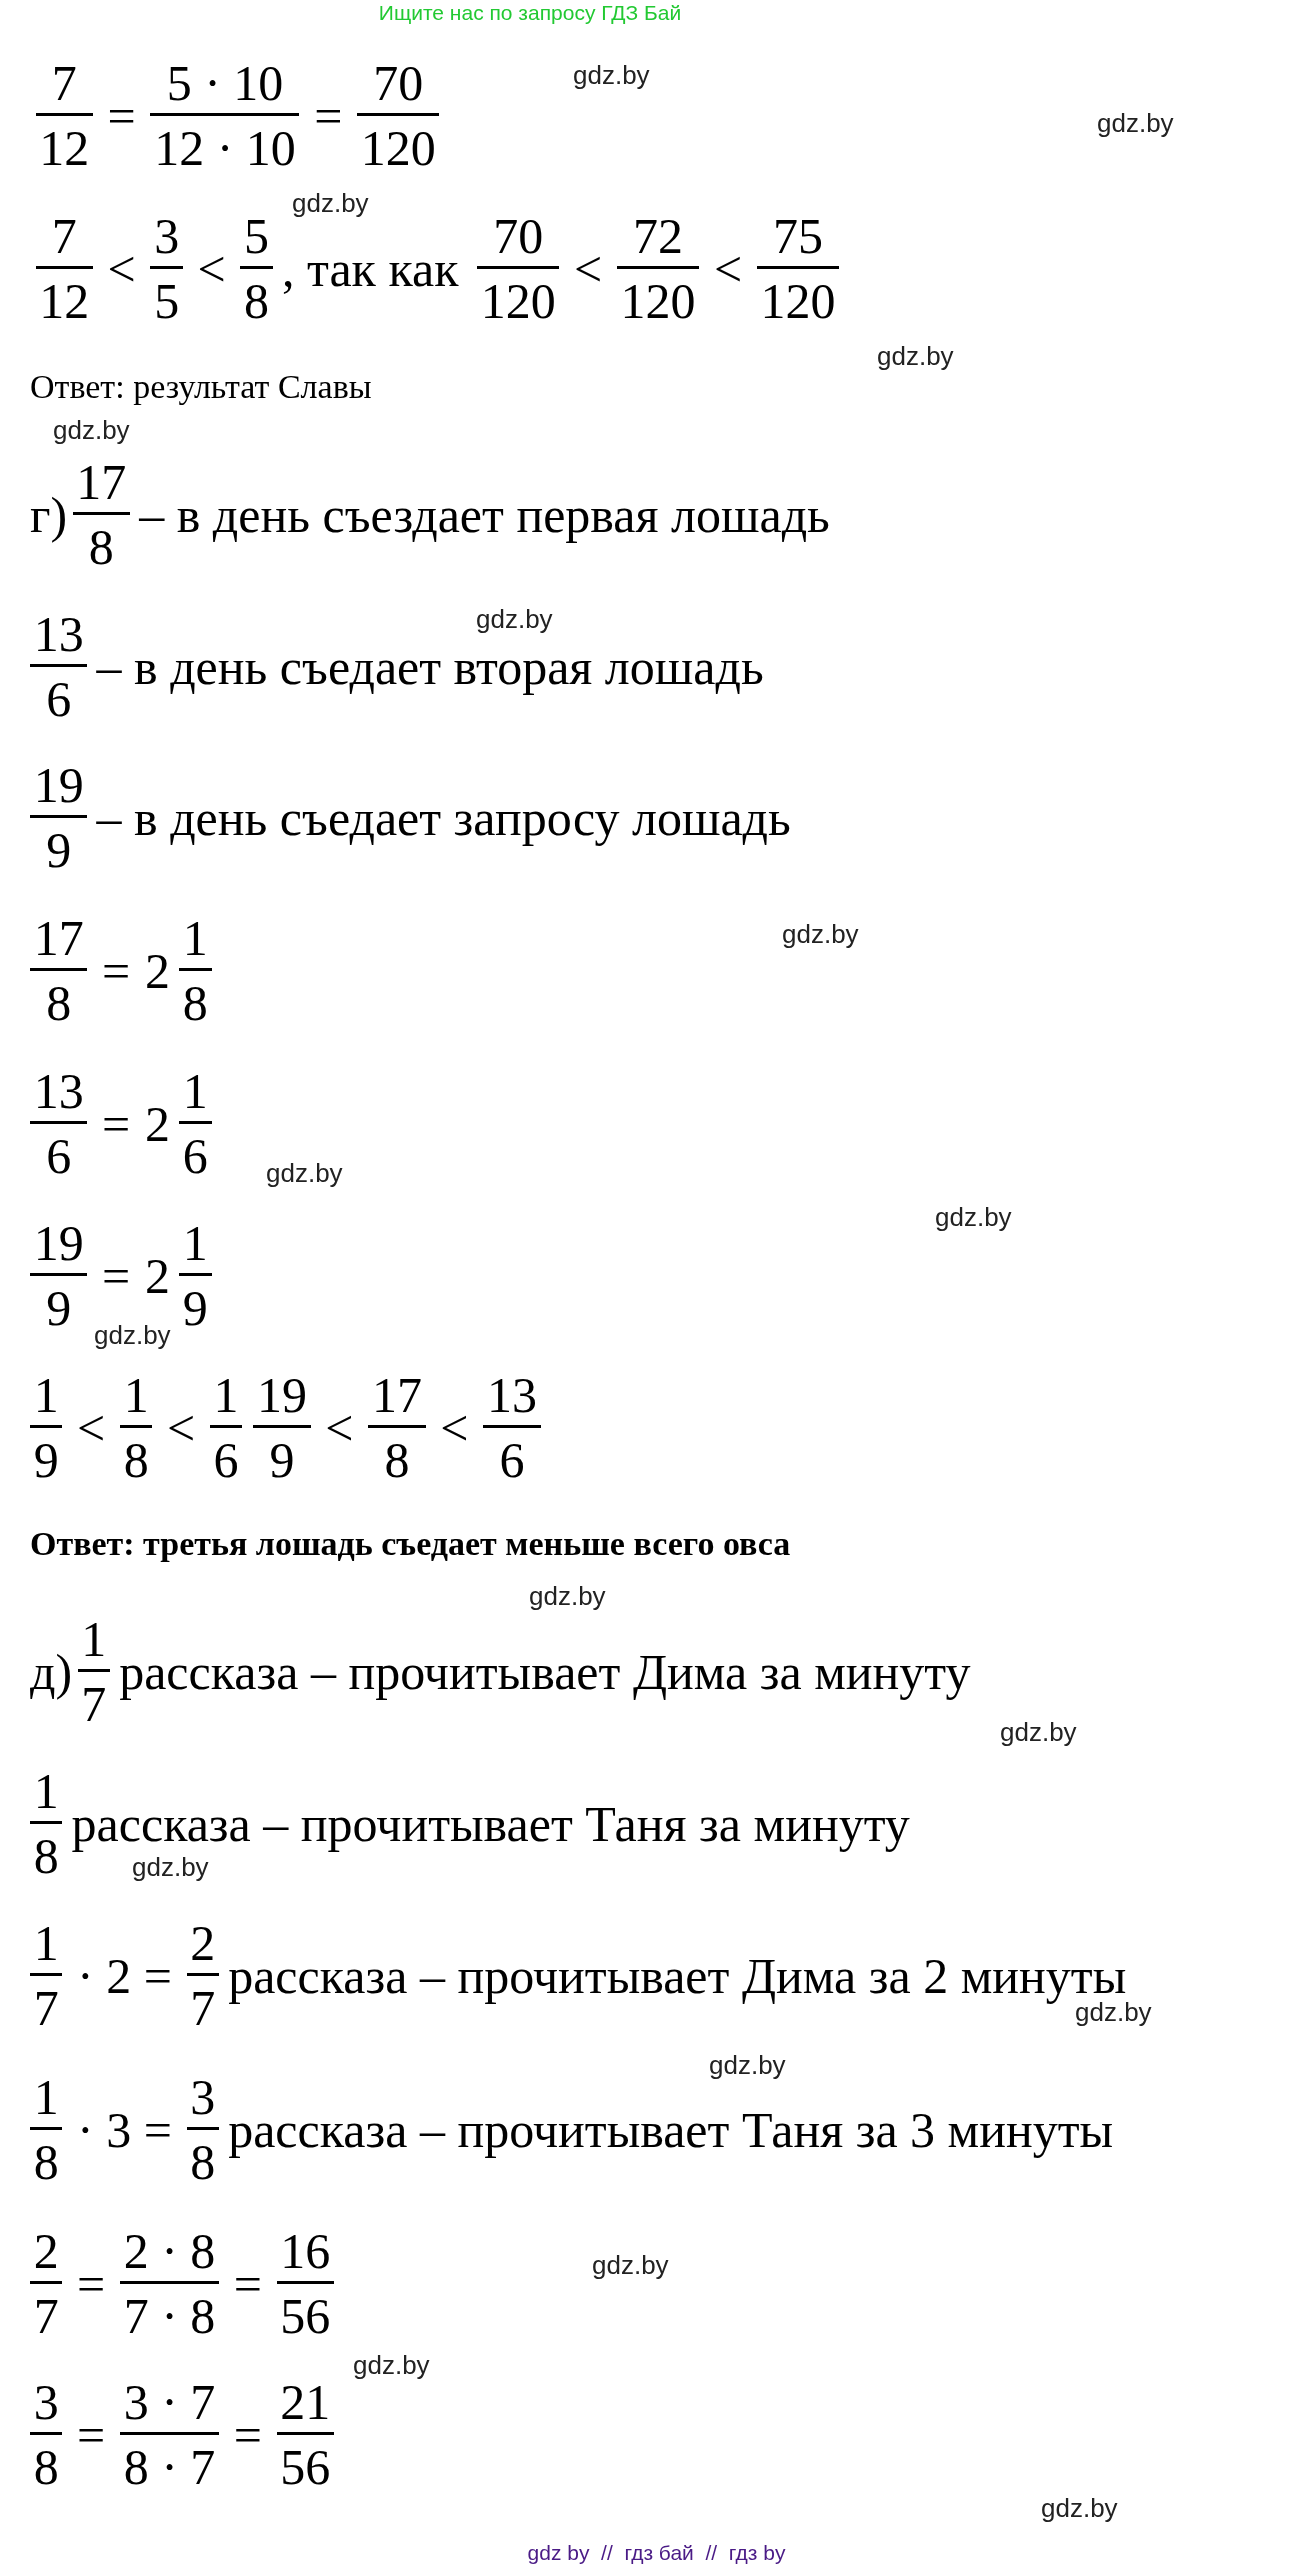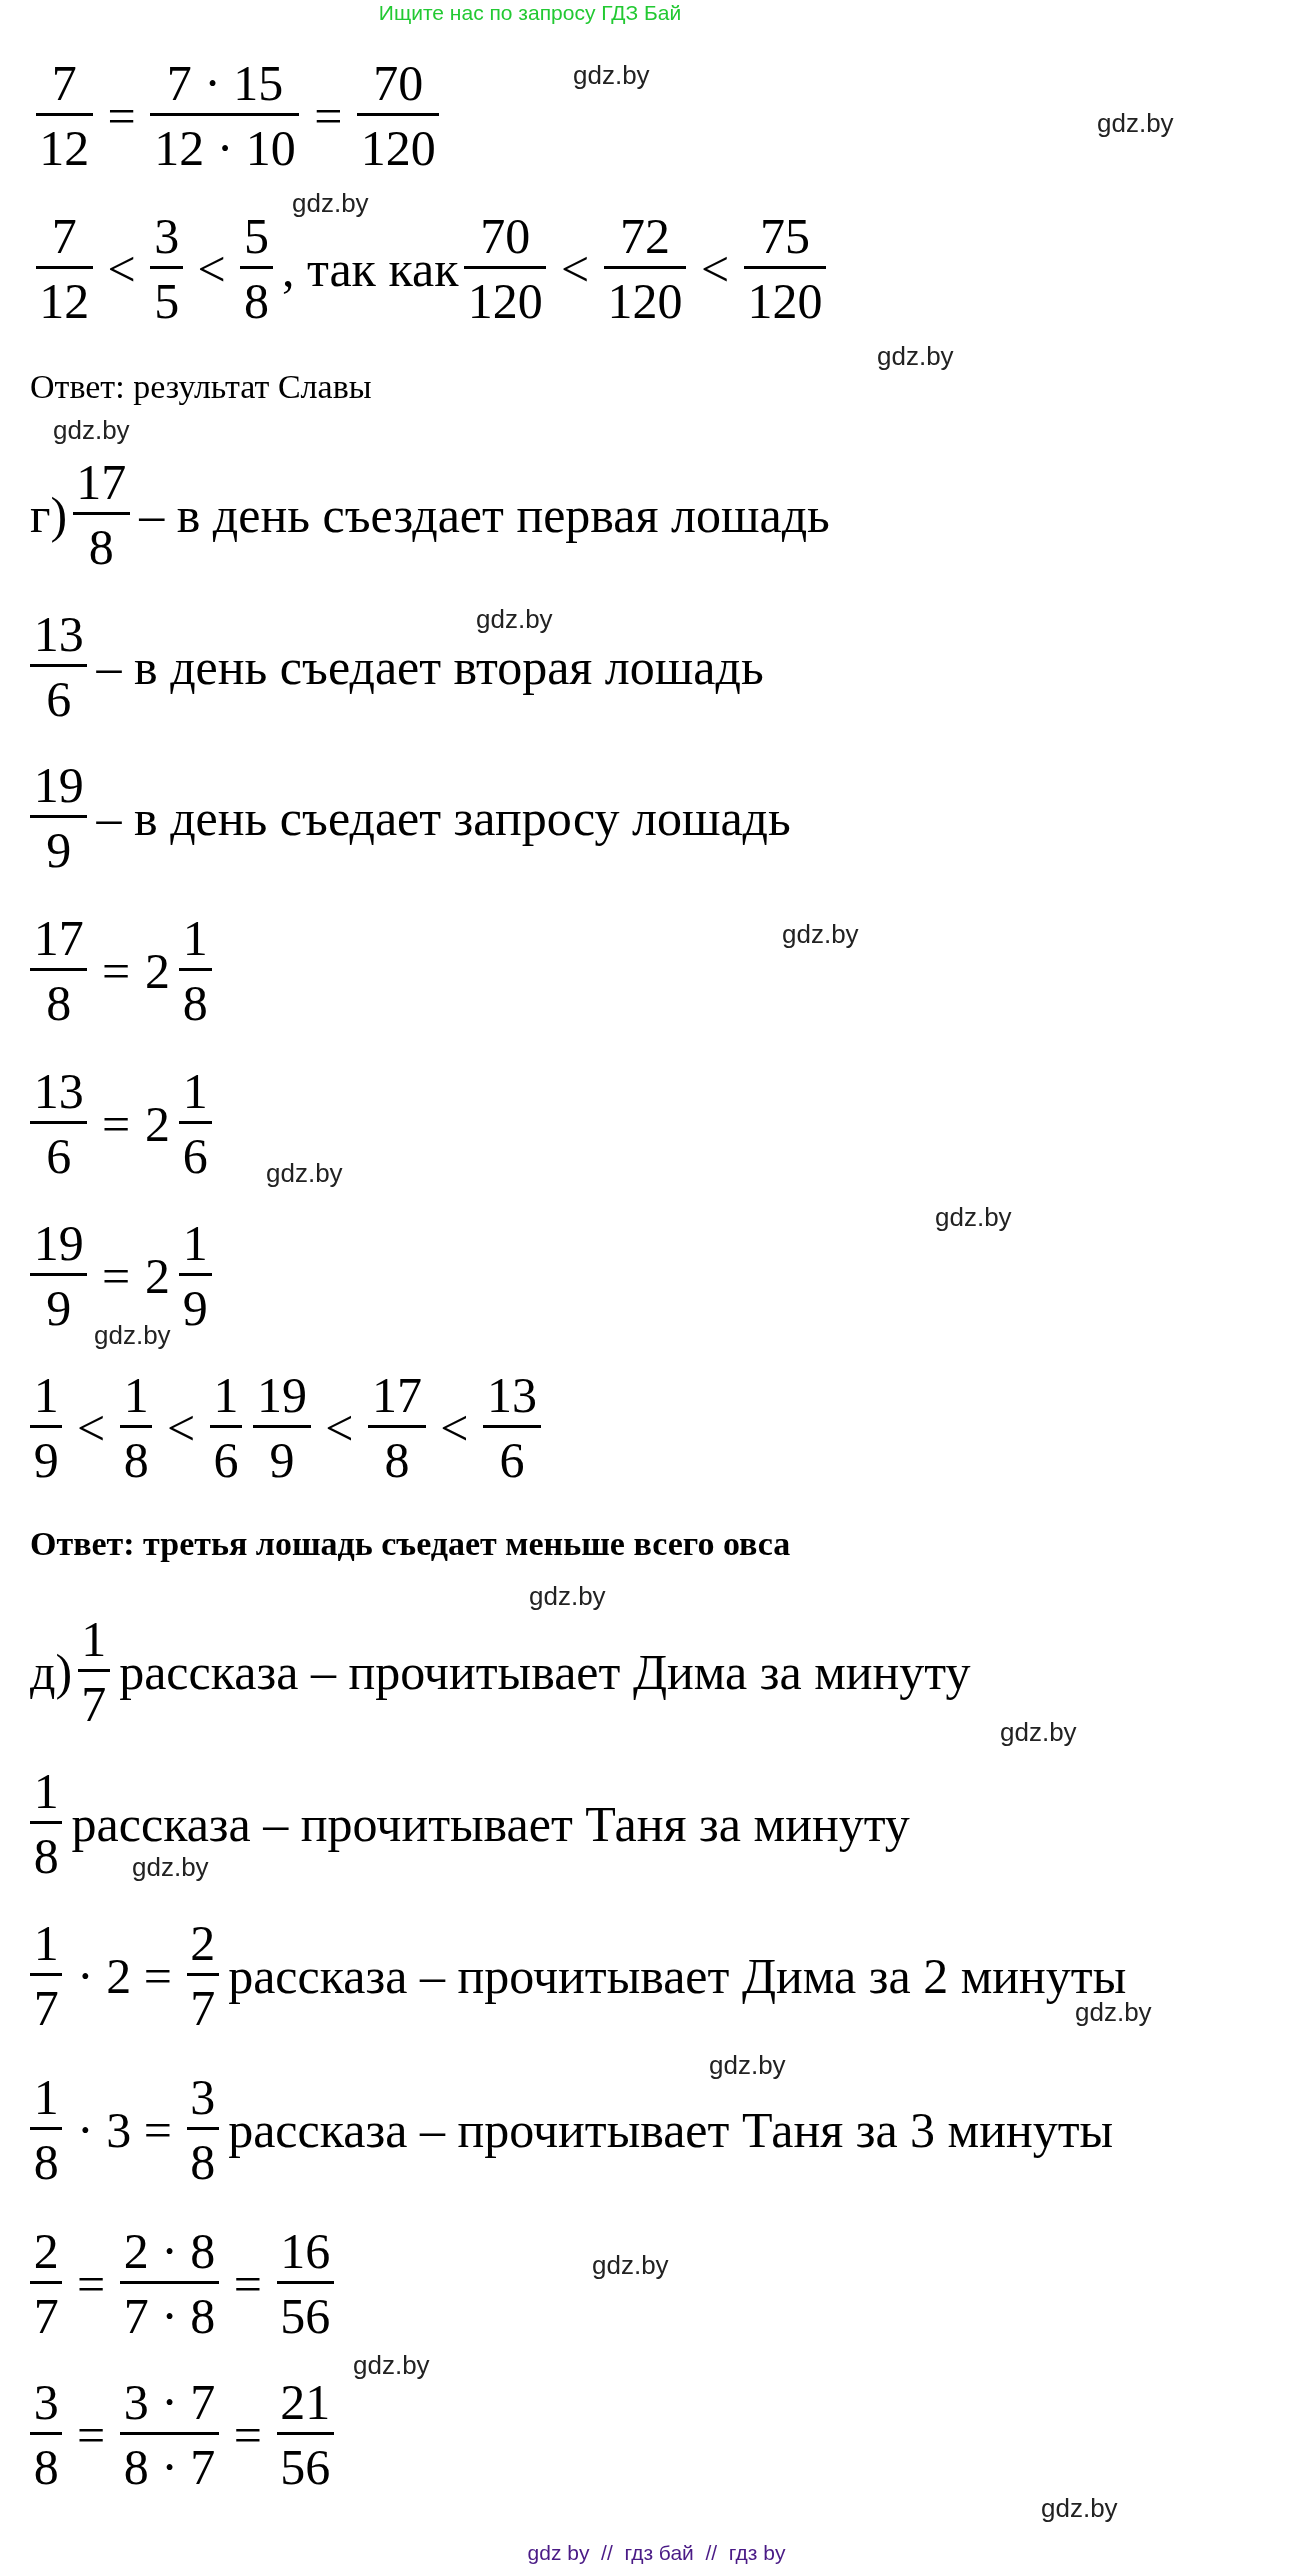--- a/index.html
+++ b/index.html
@@ -30,21 +30,21 @@
 <div class="header">Ищите нас по запросу ГДЗ Бай</div>
 
 <div class="row" style="top:51px;">
   <span class="frac">
       <span class="num">7</span>
       <span class="bar"></span>
       <span class="den">12</span>
     </span>
   <span class="op">=</span>
   <span class="frac">
-      <span class="num">7 · 15</span>
+      <span class="num">5 · 10</span>
       <span class="bar"></span>
       <span class="den">12 · 10</span>
     </span>
   <span class="op">=</span>
   <span class="frac">
       <span class="num">70</span>
       <span class="bar"></span>
       <span class="den">120</span>
     </span>
 </div>
@@ -60,21 +60,21 @@
       <span class="num">3</span>
       <span class="bar"></span>
       <span class="den">5</span>
     </span>
   <span class="op">&lt;</span>
   <span class="frac">
       <span class="num">5</span>
       <span class="bar"></span>
       <span class="den">8</span>
     </span>
-  <span class="txt" style="">, так как</span>
+  <span class="txt" style="margin-right:13px;">, так как</span>
   <span class="frac">
       <span class="num">70</span>
       <span class="bar"></span>
       <span class="den">120</span>
     </span>
   <span class="op">&lt;</span>
   <span class="frac">
       <span class="num">72</span>
       <span class="bar"></span>
       <span class="den">120</span>

